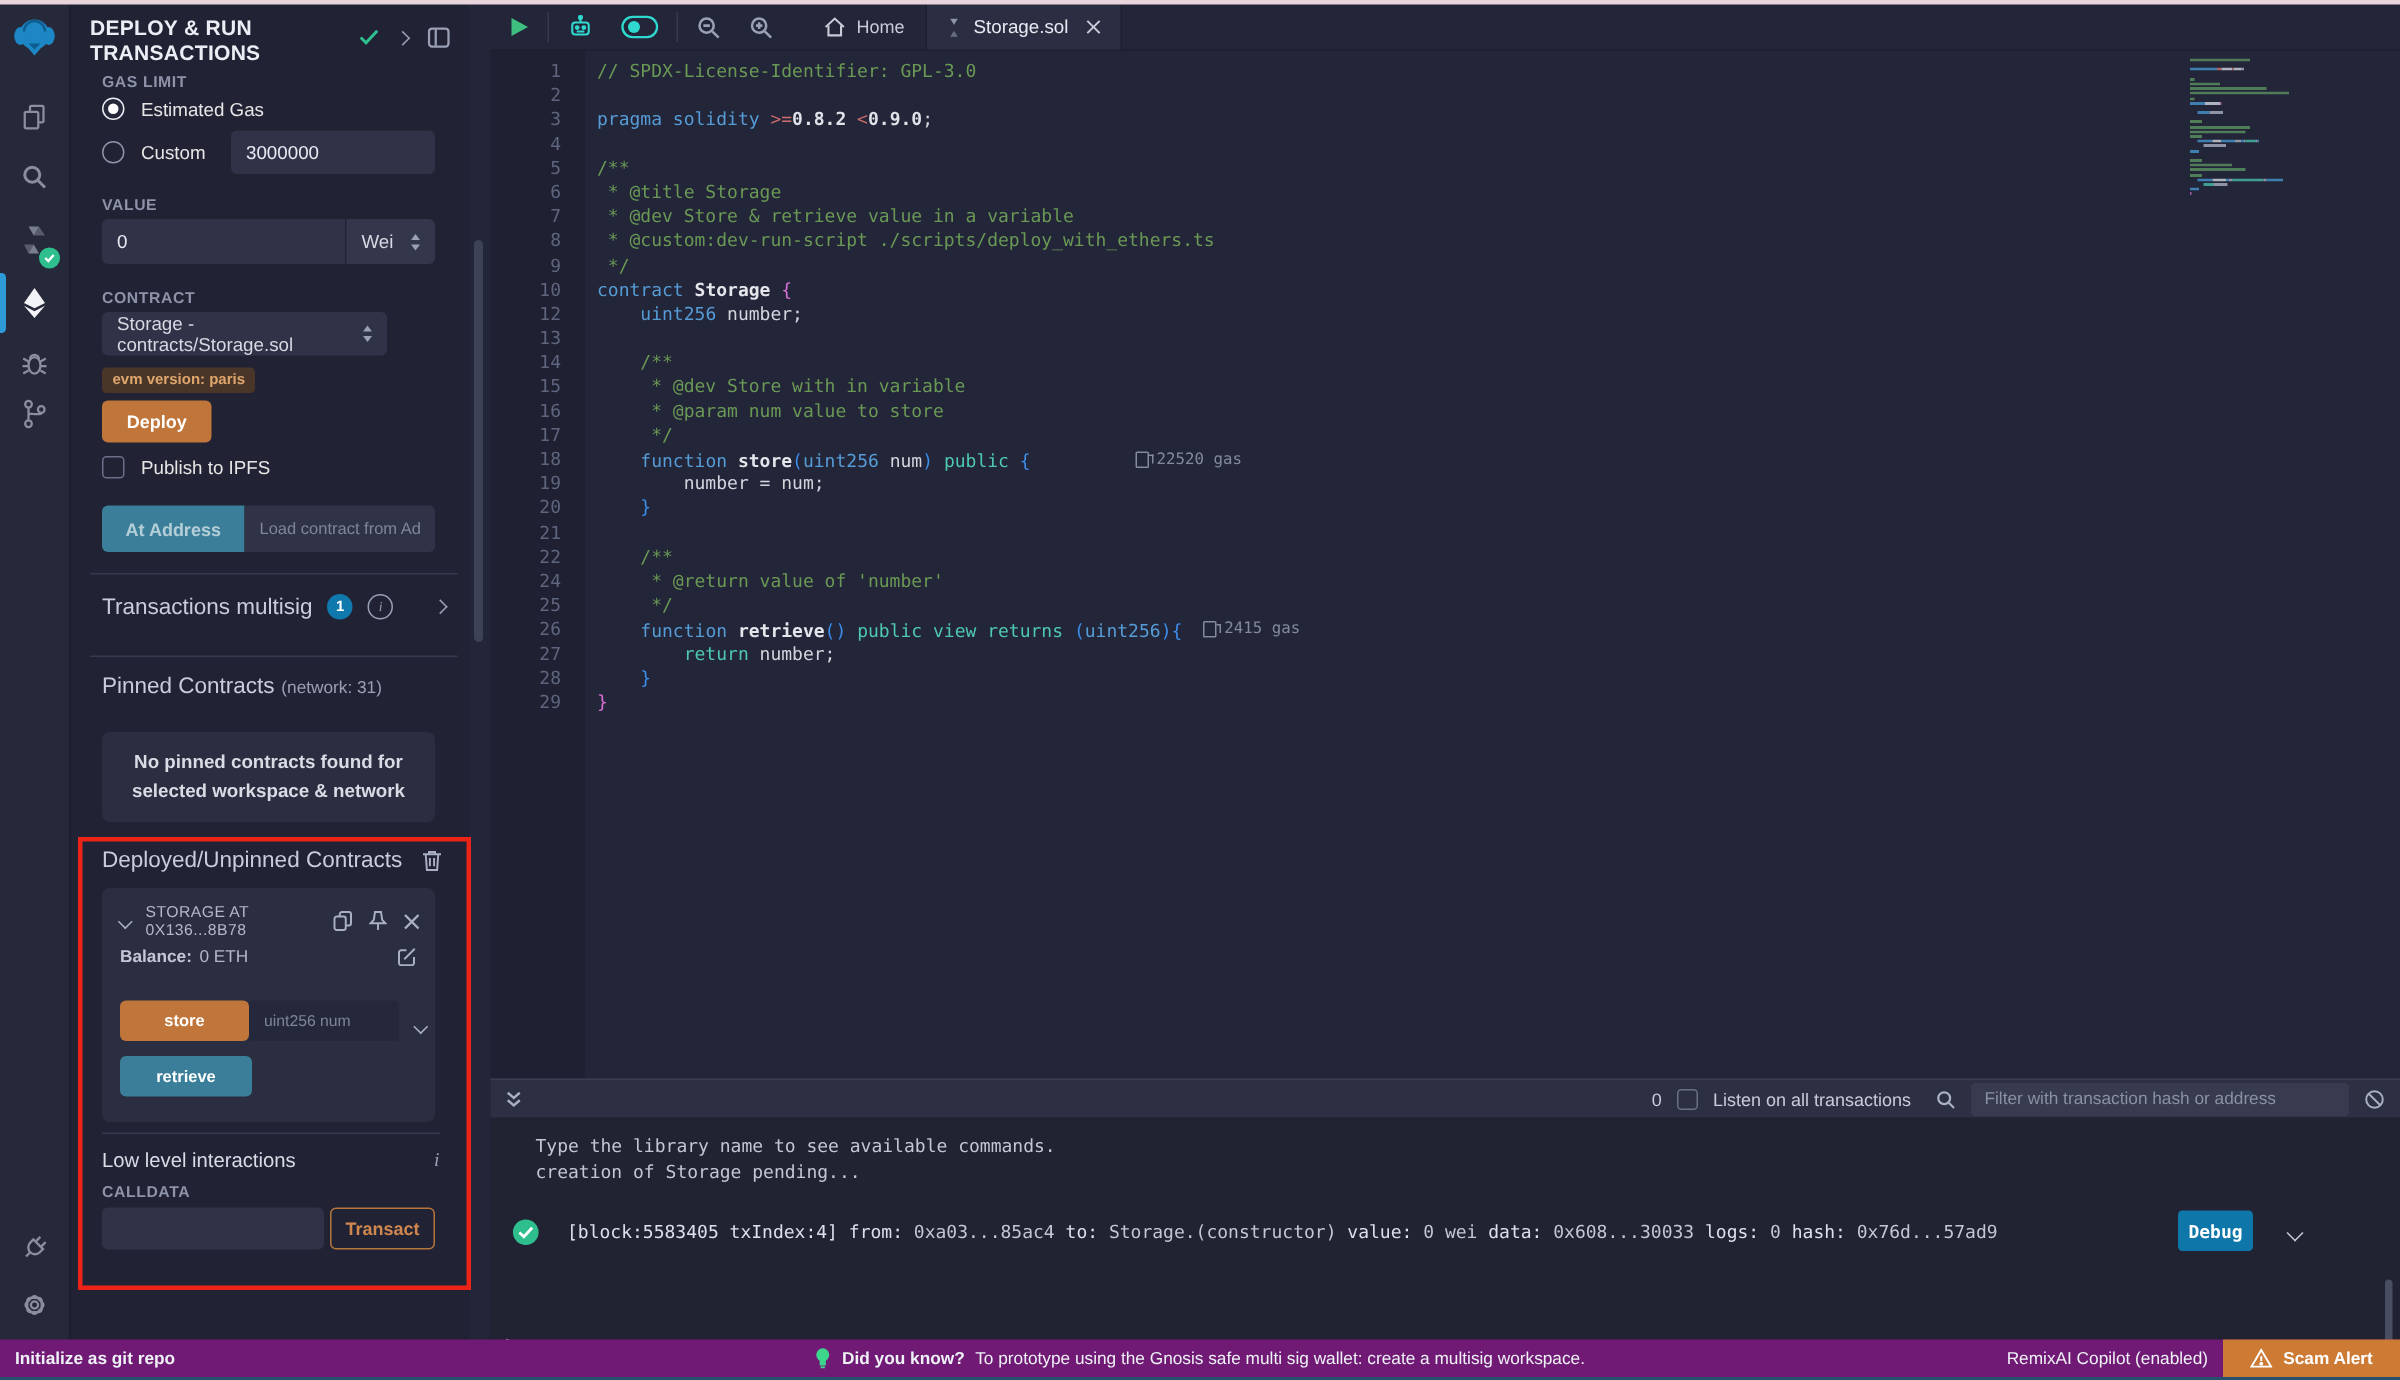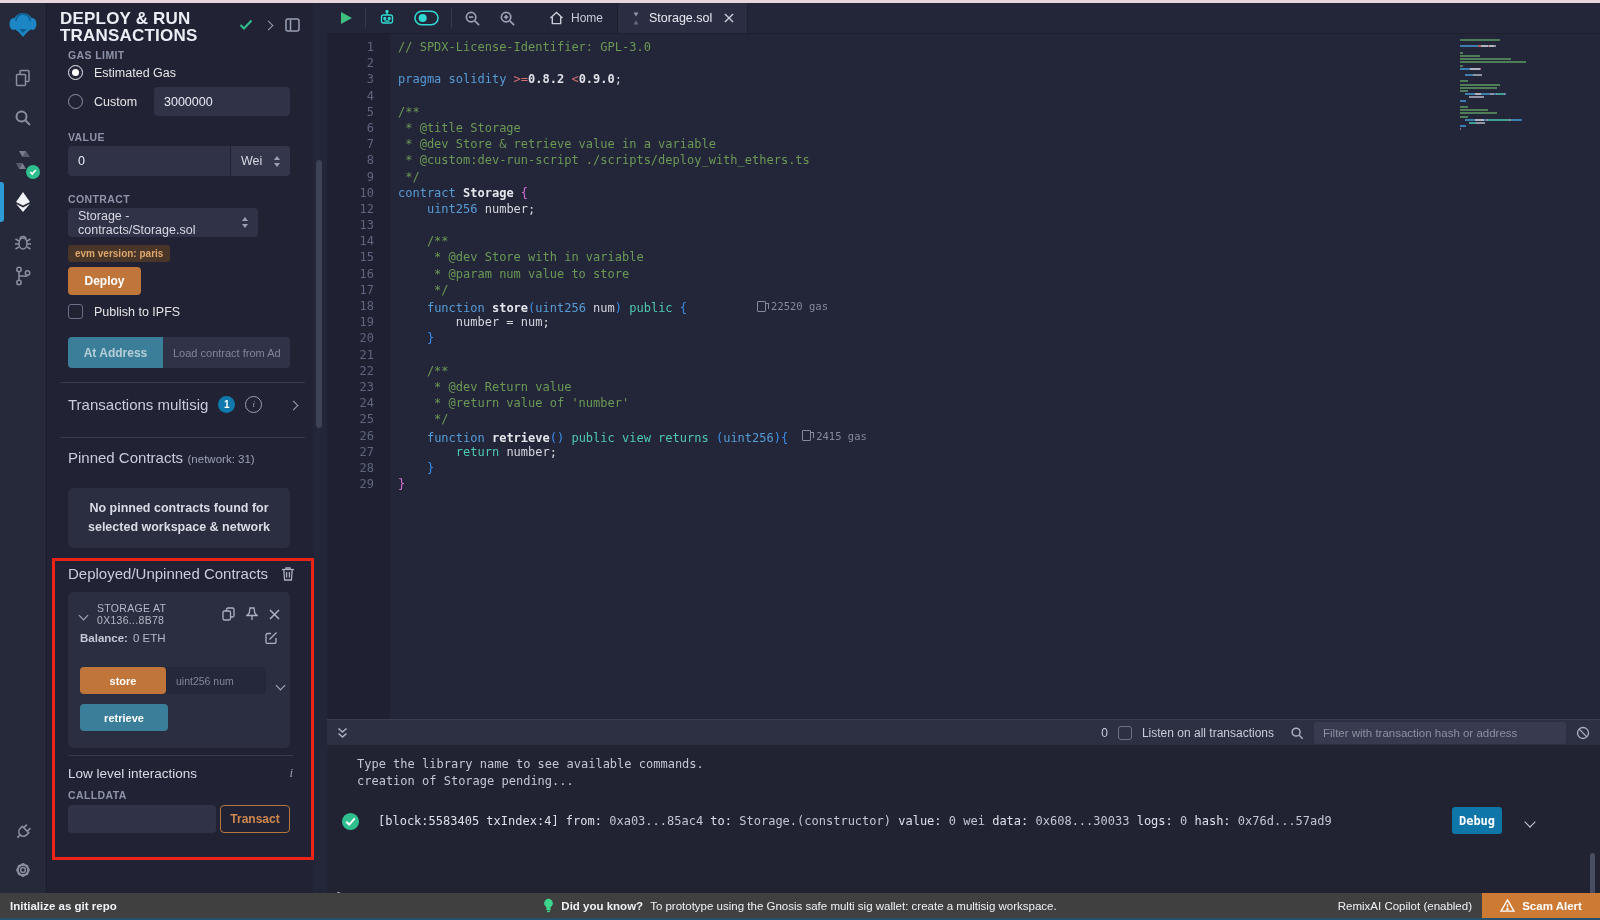--- a/index.html
+++ b/index.html
@@ -12,21 +12,21 @@
   .rail-item{position:absolute;left:0;width:46px;height:34px;display:flex;align-items:center;justify-content:center;color:#8a8e9f;}
   .rail-item.active{color:#f2f3f7;}
   .rail-item.active::before{content:'';position:absolute;left:0;top:-3px;width:4px;height:40px;background:#2e9bd6;border-radius:0 3px 3px 0;}
   .rail-logo{position:absolute;left:7px;top:6px;width:32px;height:32px;}
   .badge-check{position:absolute;right:6px;bottom:-2px;width:14px;height:14px;border-radius:50%;background:#2fbf8f;
     display:flex;align-items:center;justify-content:center;}
 
   
   .panel{position:absolute;left:46px;top:3px;width:267px;height:890px;background:#212334;z-index:4;}
   .panel .abs{position:absolute;}
-  .sp-title{left:14px;top:7px;width:180px;font-size:17px;font-weight:bold;color:#eceef5;line-height:17px;letter-spacing:.2px;}
+  .sp-title{left:14px;top:7px;width:180px;font-size:14px;font-weight:bold;color:#eceef5;line-height:17px;letter-spacing:.2px;}
   .hdr-ic{top:14px;display:flex;align-items:center;justify-content:center;width:18px;height:16px;color:#9aa0b5;}
   .lbl{font-size:10.5px;font-weight:bold;color:#8e93a9;letter-spacing:.4px;}
   .row{display:flex;align-items:center;}
   .radio{width:15px;height:15px;border:1.5px solid #8d92a8;border-radius:50%;box-sizing:border-box;position:relative;flex:none;}
   .radio.sel{border-color:#e9ebf3;background:#262839;}
   .radio.sel::after{content:'';position:absolute;inset:3px;background:#fff;border-radius:50%;}
   .cbx{width:15px;height:15px;border:1.5px solid #6b7088;border-radius:3px;box-sizing:border-box;background:transparent;flex:none;}
   .rlbl{font-size:12.5px;color:#e5e5e5;margin-left:11px;}
   .inp{background:#303348;border:none;border-radius:4px;color:#e8eaf2;font-size:12.5px;
     font-family:"Liberation Sans",sans-serif;padding:0 10px;box-sizing:border-box;outline:none;}
@@ -112,21 +112,21 @@
   .log-text{white-space:nowrap;overflow:hidden;}
   .log-text .bold{font-weight:normal;color:#dde0ea;}
   .debug-btn{position:absolute;right:98px;top:62px;width:50px;height:27px;border-radius:3px;background:#0e76a8;
     color:#fff;font-size:12px;font-weight:bold;display:flex;align-items:center;justify-content:center;
     font-family:"DejaVu Sans Mono",monospace;}
   .log-caret{position:absolute;right:66px;top:70px;color:#c8cbd8;}
   .prompt{position:absolute;left:10px;top:143px;font-weight:bold;color:#c8cbd8;}
   .term-scroll{position:absolute;right:5px;top:108px;width:5px;height:60px;border-radius:3px;background:#4a4e63;}
 
   
-  .statusbar{position:absolute;left:0;top:893px;width:1600px;height:25px;background:#404040;z-index:30;
+  .statusbar{position:absolute;left:0;top:893px;width:1600px;height:25px;background:#701a75;z-index:30;
     display:flex;align-items:center;font-size:11.5px;color:#eef1f5;}
   .sb-left{padding-left:10px;font-weight:600;}
   .sb-tip{position:absolute;left:0;right:0;display:flex;align-items:center;justify-content:center;gap:7px;pointer-events:none;}
   .sb-tip b{font-weight:bold;}
   .sb-right{position:absolute;right:128px;top:0;height:25px;display:flex;align-items:center;}
   .scam-btn{position:absolute;right:0;top:0;height:25px;width:118px;background:#cd7a35;display:flex;
     align-items:center;justify-content:center;gap:7px;font-weight:bold;color:#fff;}
   .sb-edge{position:absolute;left:0;top:918px;width:1600px;height:2px;background:#27506c;z-index:31;}
 
   .annotation{position:absolute;left:52px;top:558px;width:262px;height:302px;border:3px solid #ec2418;
@@ -497,24 +497,20 @@
           <span class="ln">20</span>
           <span class="lt"><span class="tk-b2">    }</span></span>
         </div>
         <div class="code-line">
           <span class="ln">21</span>
           <span class="lt"></span>
         </div>
         <div class="code-line">
           <span class="ln">22</span>
           <span class="lt"><span class="tk-cm">    /**</span></span>
-        </div>
-        <div class="code-line">
-          <span class="ln">23</span>
-          <span class="lt"><span class="tk-cm">     * @dev Return value</span></span>
         </div>
         <div class="code-line">
           <span class="ln">24</span>
           <span class="lt"><span class="tk-cm">     * @return value of 'number'</span></span>
         </div>
         <div class="code-line">
           <span class="ln">25</span>
           <span class="lt"><span class="tk-cm">     */</span></span>
         </div>
         <div class="code-line">

